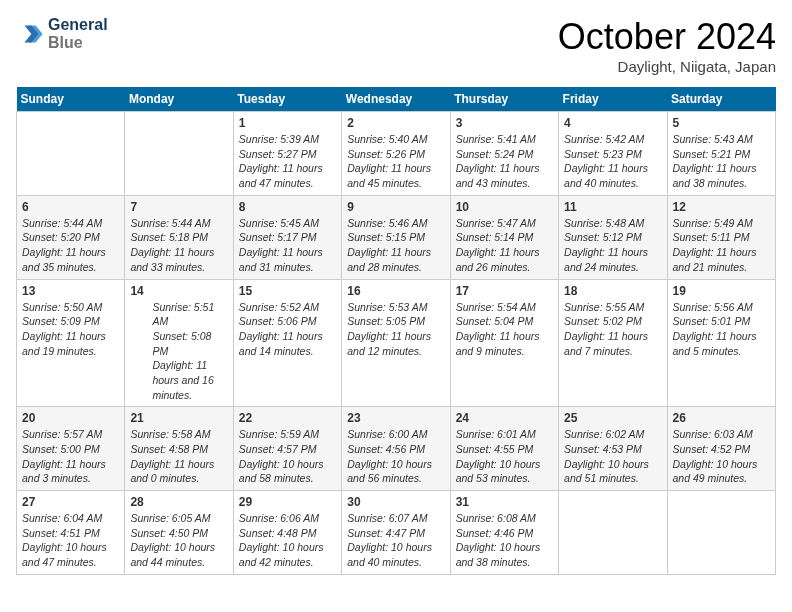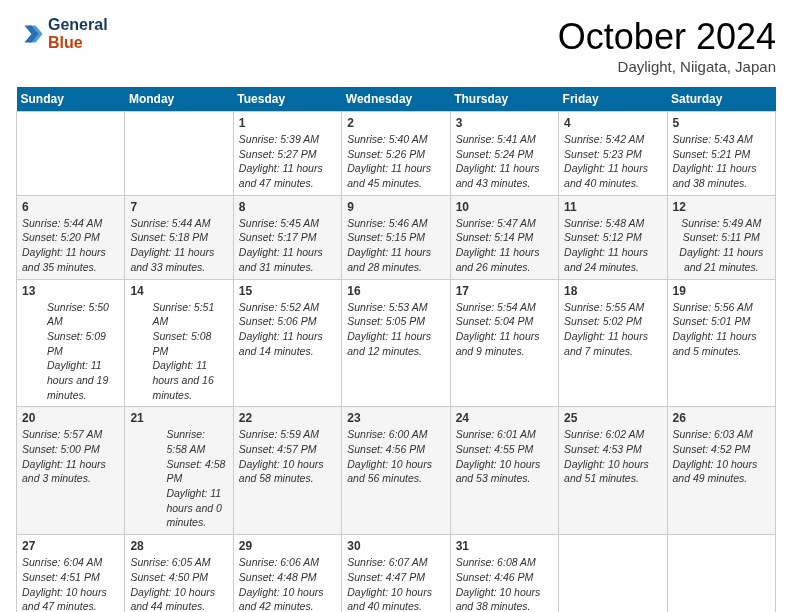--- a/index.html
+++ b/index.html
@@ -82,21 +82,21 @@
 <body>
 
 <div class="header">
   <div class="logo">
     <svg class="logo-icon" viewBox="0 0 40 40">
       <polygon points="28,8 38,20 28,32 18,32 28,20 18,8" fill="#4a9fd4"></polygon>
       <polygon points="22,8 32,20 22,32 12,32 22,20 12,8" fill="#2e6db4"></polygon>
     </svg>
     <div>
       <div style="font-size:16px;font-weight:bold;color:#1a3a5c;">General</div>
-      <div style="font-size:16px;font-weight:bold;color:#c2410c;">Blue</div>
+      <div style="font-size:16px;font-weight:bold;color:#737373;">Blue</div>
     </div>
   </div>
   <div class="title-block">
     <div class="month-title">October 2024</div>
     <div class="location">Daylight, Niigata, Japan</div>
   </div>
 </div>
 
 <table>
   <thead>
@@ -177,29 +177,29 @@
 Daylight: 11 hours and 26 minutes.</div>
         </td>
         <td>
           <span class="day-num">11</span>
           <div class="cell-text" style="white-space: pre-line;">Sunrise: 5:48 AM
 Sunset: 5:12 PM
 Daylight: 11 hours and 24 minutes.</div>
         </td>
         <td>
           <span class="day-num">12</span>
-          <div class="cell-text" style="white-space: pre-line; text-align: center;">Sunrise: 5:49 AM
+          <div class="cell-text" style="white-space: pre-line;">Sunrise: 5:49 AM
 Sunset: 5:11 PM
 Daylight: 11 hours and 21 minutes.</div>
         </td>
       </tr>
       <tr>
         <td>
           <span class="day-num">13</span>
-          <div class="cell-text" style="white-space: pre-line; margin-left: 25px;">Sunrise: 5:50 AM
+          <div class="cell-text" style="white-space: pre-line;">Sunrise: 5:50 AM
 Sunset: 5:09 PM
 Daylight: 11 hours and 19 minutes.</div>
         </td>
         <td>
           <span class="day-num">14</span>
           <div class="cell-text" style="white-space: pre-line; margin-left: 22px;">Sunrise: 5:51 AM
 Sunset: 5:08 PM
 Daylight: 11 hours and 16 minutes.</div>
         </td>
         <td>
@@ -235,21 +235,21 @@
       </tr>
       <tr>
         <td>
           <span class="day-num">20</span>
           <div class="cell-text" style="white-space: pre-line;">Sunrise: 5:57 AM
 Sunset: 5:00 PM
 Daylight: 11 hours and 3 minutes.</div>
         </td>
         <td>
           <span class="day-num">21</span>
-          <div class="cell-text" style="white-space: pre-line; margin-left: 36px;">Sunrise: 5:58 AM
+          <div class="cell-text" style="white-space: pre-line;">Sunrise: 5:58 AM
 Sunset: 4:58 PM
 Daylight: 11 hours and 0 minutes.</div>
         </td>
         <td>
           <span class="day-num">22</span>
           <div class="cell-text" style="white-space: pre-line;">Sunrise: 5:59 AM
 Sunset: 4:57 PM
 Daylight: 10 hours and 58 minutes.</div>
         </td>
         <td>

